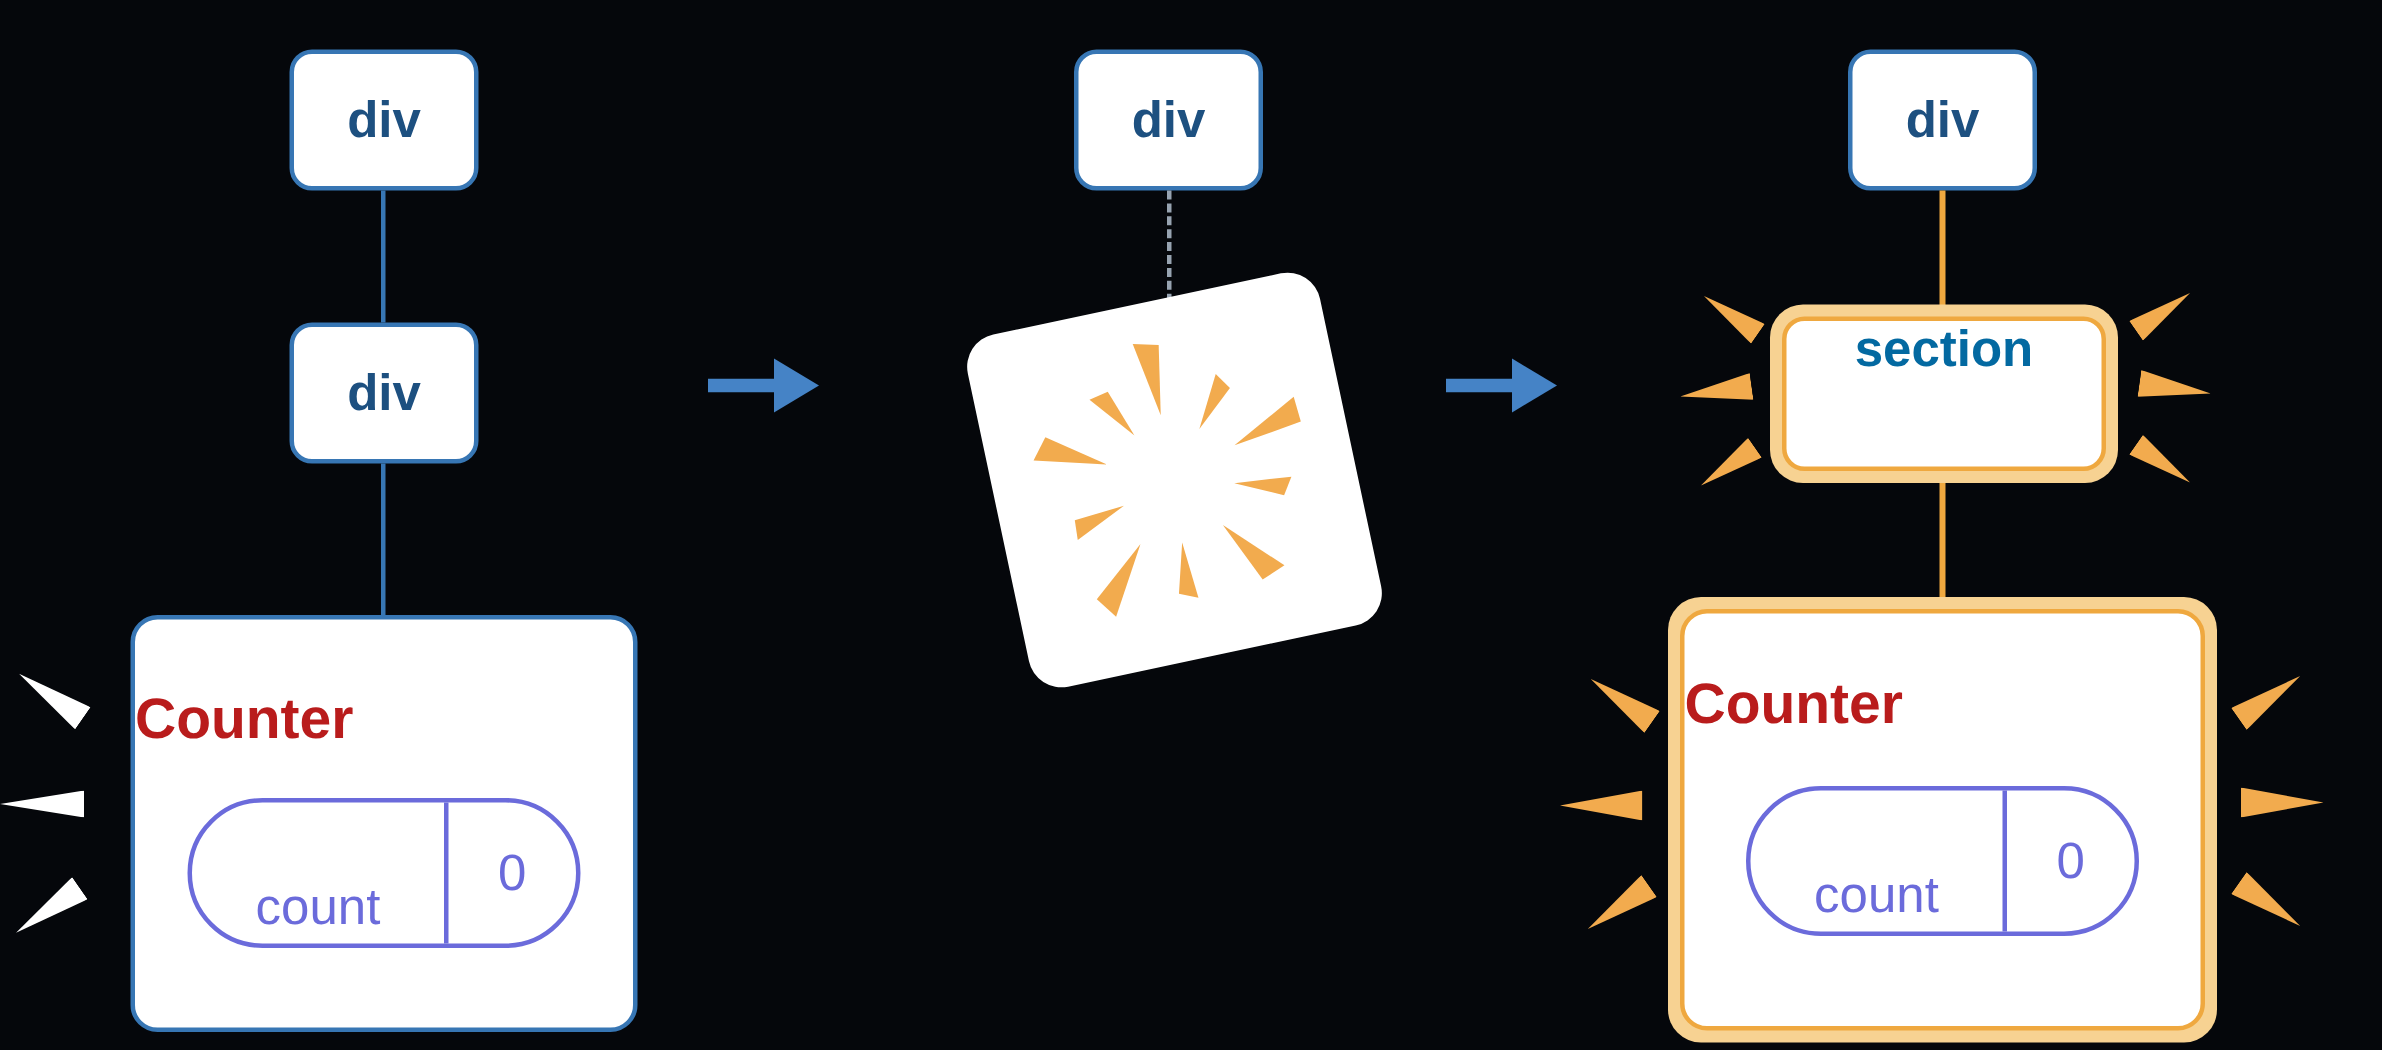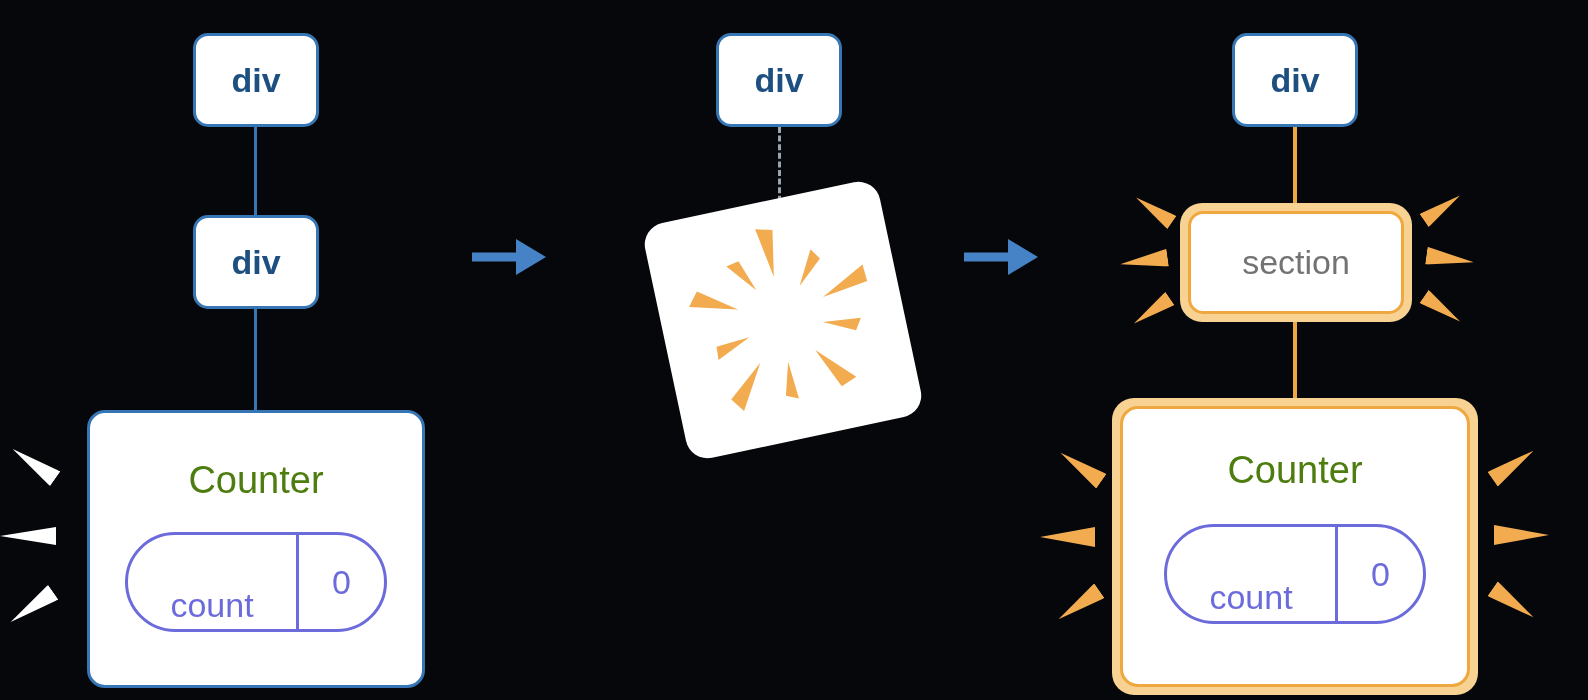--- a/index.html
+++ b/index.html
@@ -27,22 +27,22 @@
   .vline.dashed { width:0; background:none; border-left:3px dashed #97a3b1; }
 
   
   .card {
     position:absolute;
     background:#ffffff;
     border:3px solid #3776b4;
     border-radius:18px;
   }
   .card-title {
-    margin-top:46px; text-align:center;
-    font-size:38px; font-weight:400; color:#4d7c0f;
+    margin-top:46px; text-align:left;
+    font-size:38px; font-weight:700; color:#b91c1c;
   }
   .pill {
     margin:30px auto 0; width:262px; height:100px;
     border:3px solid #6b6bdb; border-radius:60px;
     display:flex; background:#ffffff;
     color:#6b6bdb; font-size:34px;
   }
   .pill-key { flex:1; display:flex; align-items:center; justify-content:center;margin-top:47px; }
   .pill-val { width:88px; border-left:3px solid #6b6bdb; display:flex; align-items:center; justify-content:center; }
 
@@ -51,22 +51,22 @@
     position:absolute;
     background:#f7d292;
     border-radius:22px;
     padding:8px;
   }
   .glow-node-inner {
     width:100%; height:100%;
     background:#ffffff;
     border:3px solid #efa83f;
     border-radius:15px;
-    display:flex; align-items:center; justify-content:center;
-    font-size:34px; font-weight:400; color:#737373;
+    display:flex; align-items:flex-start; justify-content:center;
+    font-size:34px; font-weight:700; color:#0369a1;
   }
   .glow-card-inner {
     width:100%; height:100%;
     background:#ffffff;
     border:3px solid #efa83f;
     border-radius:18px;
   }
   .glow-card-inner .card-title { margin-top:40px; }
   .glow-card-inner .pill { margin-top:32px; }
 

